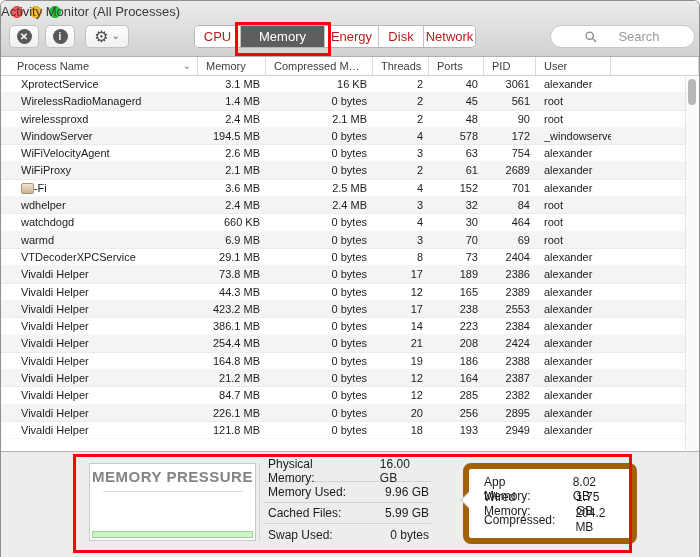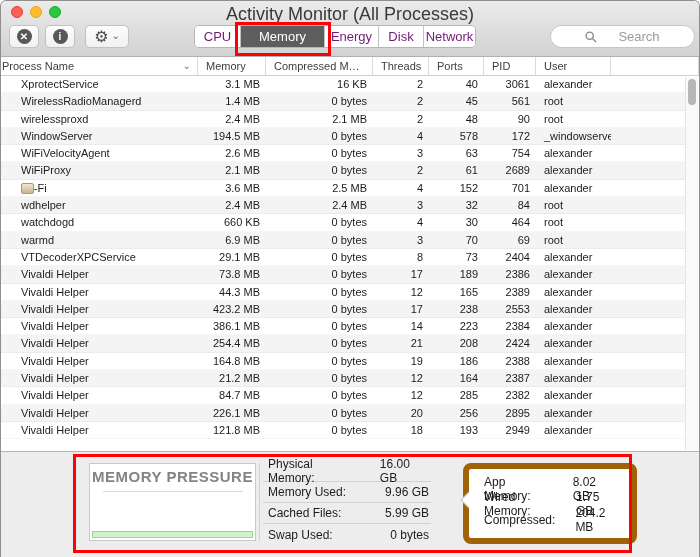--- a/index.html
+++ b/index.html
@@ -10,33 +10,33 @@
     font-family:"Liberation Sans",sans-serif;-webkit-font-smoothing:antialiased;
   }
   
   .chrome{position:absolute;left:0;top:0;width:100%;height:56px;box-sizing:border-box;
     background:linear-gradient(#ebebeb,#d2d2d2);border-bottom:1px solid #b0b0b0;}
   .traffic{position:absolute;left:10px;top:5px;display:flex;gap:7px;}
   .tl{width:12px;height:12px;border-radius:50%;box-sizing:border-box;}
   .tl.red{background:#ff5f57;border:1px solid #e33e32;}
   .tl.yellow{background:#ffbd2e;border:1px solid #e0a31c;}
   .tl.green{background:#28c93f;border:1px solid #17ac29;}
-  .wtitle{position:absolute;left:0;right:0;top:3px;text-align:center;
-    font-size:18px;color:#393939;}
+  .wtitle{position:absolute;left:0;right:0;top:3px;text-align:left;
+    font-size:13px;color:#393939;}
   .tb-btn{position:absolute;top:24px;height:23px;box-sizing:border-box;
     background:linear-gradient(#fdfdfd,#f1f1f1);border:1px solid #c2c2c2;border-radius:5px;
     display:flex;align-items:center;justify-content:center;gap:3px;cursor:default;}
   .circ{width:15px;height:15px;border-radius:50%;background:#585858;color:#fff;
     font-size:10px;font-weight:bold;display:flex;align-items:center;justify-content:center;line-height:1;}
   .gear-glyph{font-size:16px;color:#4c4c4c;line-height:1;}
   .chev{font-size:10px;color:#666;line-height:1;margin-top:-2px;}
   .segmented{position:absolute;left:193px;top:24px;height:23px;display:flex;box-sizing:border-box;
     border:1px solid #b5b5b5;border-radius:5px;overflow:hidden;background:#fff;}
   .segment{box-sizing:border-box;display:flex;align-items:center;justify-content:center;
-    font-size:13px;color:#701a75;border-left:1px solid #c2c2c2;background:#fff;}
+    font-size:13px;color:#b91c1c;border-left:1px solid #c2c2c2;background:#fff;}
   .segment:first-child{border-left:none;}
   .segment.selected{background:#5e5e5e;color:#fff;}
   .segment:nth-child(1){width:45px;}
   .segment:nth-child(2){width:84px;}
   .segment:nth-child(3){width:54px;}
   .segment:nth-child(4){width:45px;}
   .segment:nth-child(5){width:52px;}
   .search{position:absolute;left:549px;top:24px;width:145px;height:23px;box-sizing:border-box;
     background:#fff;border:1px solid #c6c6c6;border-radius:12px;
     display:flex;align-items:center;justify-content:center;gap:21px;}
@@ -45,21 +45,21 @@
   .red-box{position:absolute;border:3px solid #fb0207;pointer-events:none;z-index:50;}
   .red-box-tab{left:234px;top:21px;width:90px;height:28px;}
   .red-box-footer{left:72px;top:453px;width:553px;height:93px;}
   
   .grid{display:grid;grid-template-columns:197px 68px 107px 56px 55px 52px 75px 1fr;}
   .theader{position:absolute;left:0;top:56px;width:100%;height:19px;box-sizing:border-box;
     background:#fff;border-bottom:1px solid #cfcfcf;}
   .hcell{position:relative;box-sizing:border-box;border-right:1px solid #dadada;
     font-size:11px;color:#3d3d3d;line-height:18px;padding-left:8px;
     white-space:nowrap;overflow:hidden;}
-  .hcell.first{padding-left:1px;}
+  .hcell.first{padding-left:16px;}
   .sort-chev{position:absolute;right:6px;top:0;color:#777;font-size:10px;line-height:18px;}
   .tbody{position:absolute;left:0;top:75px;width:686px;height:374px;overflow:hidden;background:#fff;}
   .row{height:17.3px;line-height:17px;font-size:11px;color:#1c1c1c;box-shadow:inset 0 -1px 0 rgba(0,0,0,0.035);}
   .row:nth-child(even){background:#f4f4f4;}
   .cell{box-sizing:border-box;white-space:nowrap;overflow:hidden;}
   .cell.name{position:relative;padding-left:20px;}
   .cell.num{text-align:right;padding-right:6px;}
   .cell.user{padding-left:8px;}
   .app-icon{position:absolute;left:20px;top:3px;width:13px;height:11px;border-radius:2px;
     background:linear-gradient(#f2e6d2,#c9b493);border:1px solid #ad9878;box-sizing:border-box;}

